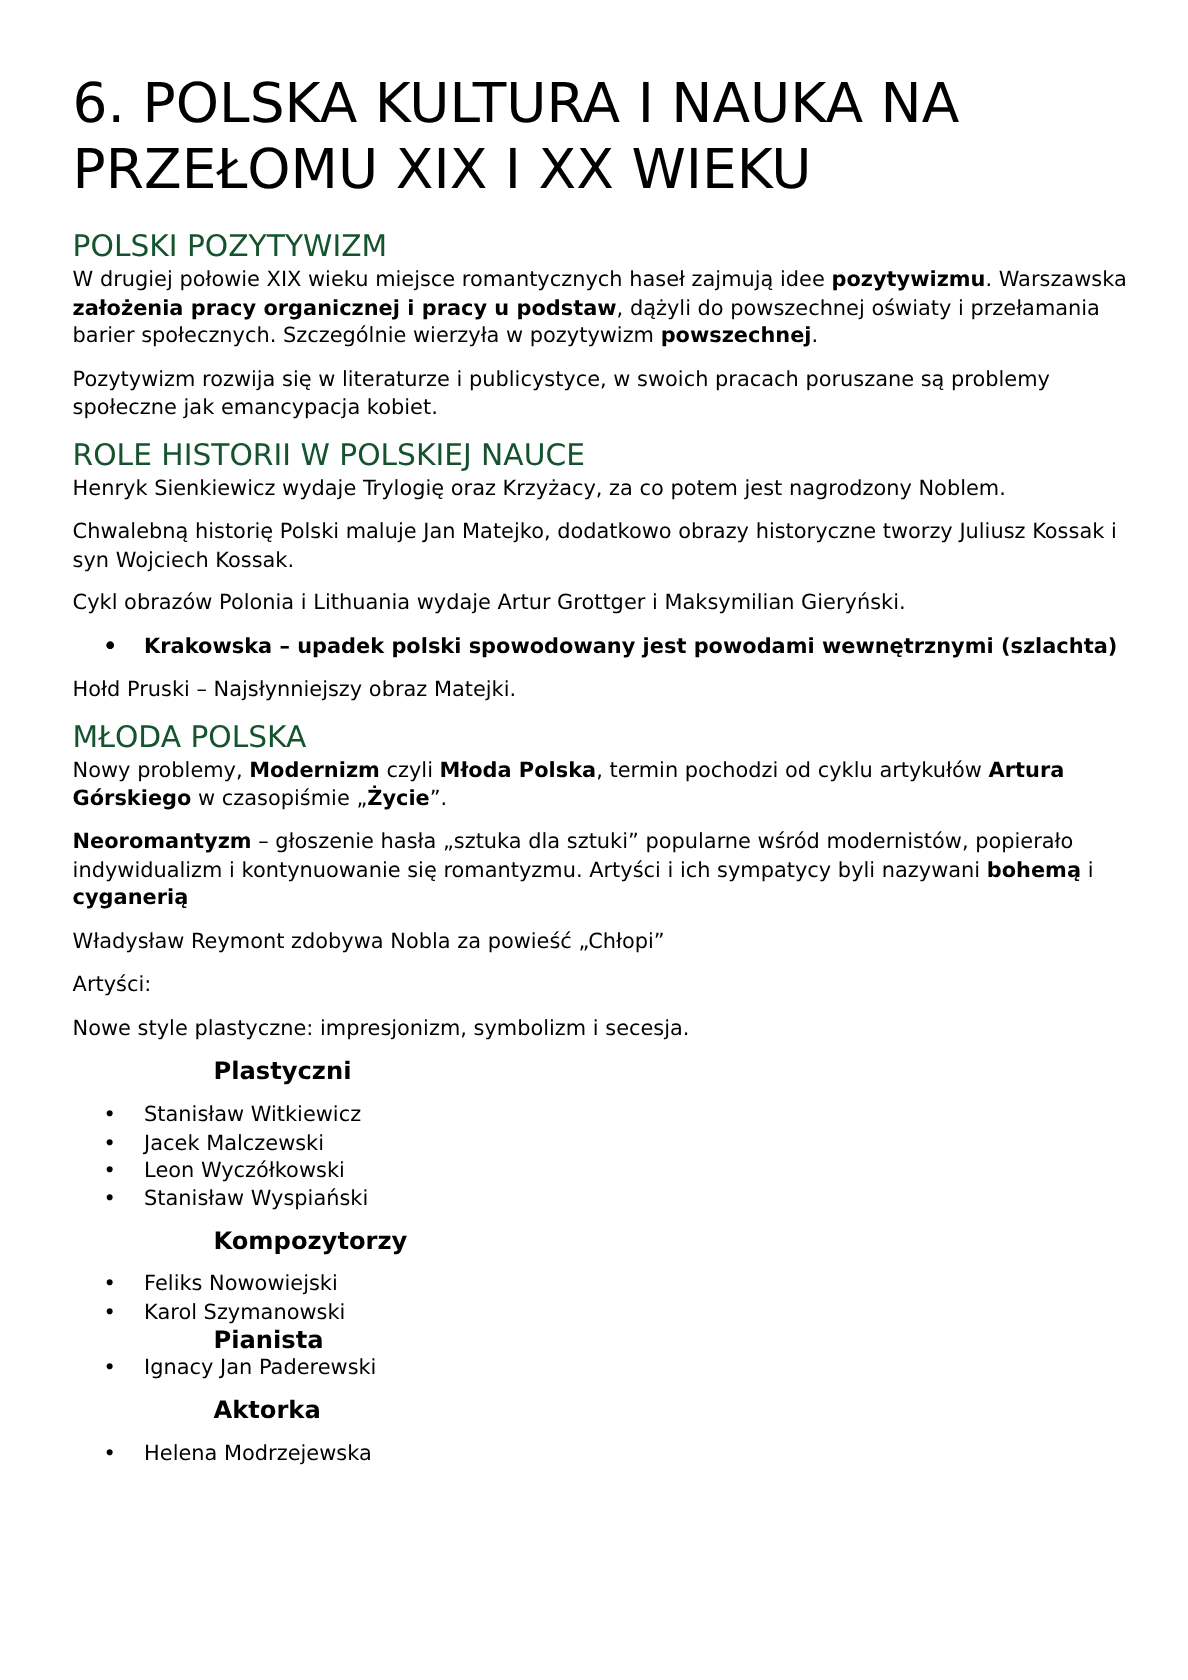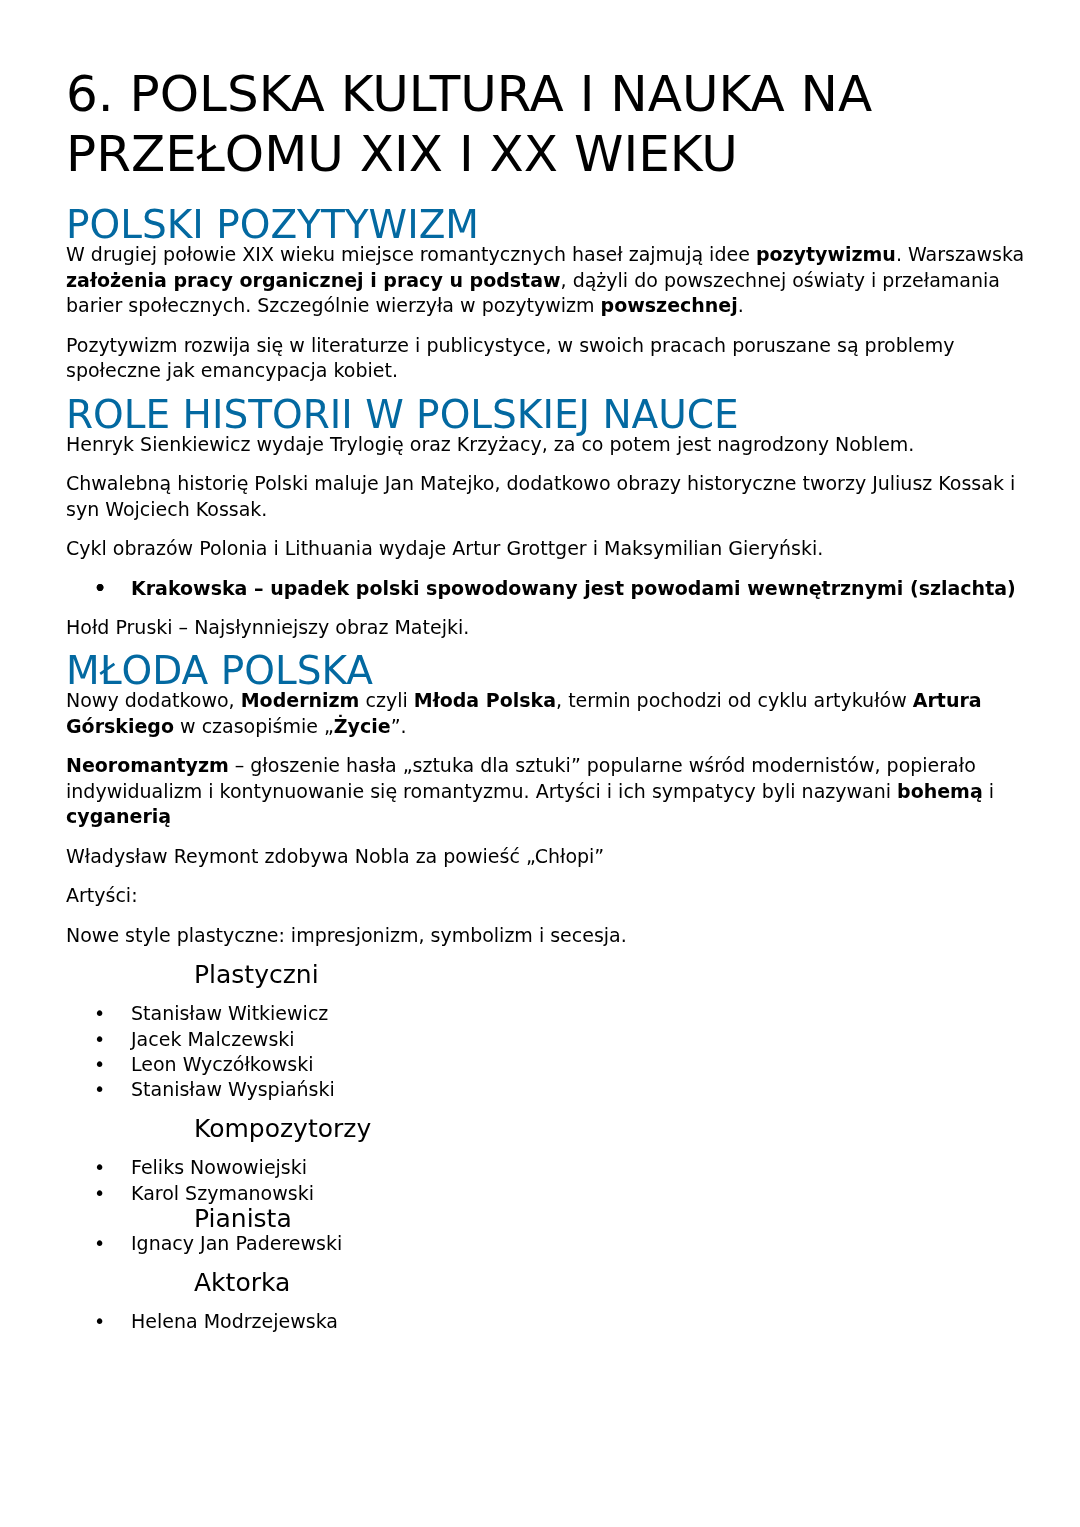--- a/index.html
+++ b/index.html
@@ -7,38 +7,38 @@
     width: 1080px; height: 1527px; overflow: hidden;
     font-family: "DejaVu Sans", sans-serif;
     color: #000000;
   }
   .page { position: relative; padding: 64px 38px 0 66px; }
   .title {
     font-size: 50px; line-height: 60px; font-weight: normal;
     margin: 0 0 24px 0; letter-spacing: 0px;
   }
   .h2 {
-    font-size: 39px; line-height: 34px; color: #0369a1; font-weight: normal;
+    font-size: 27px; line-height: 34px; color: #14532d; font-weight: normal;
     margin: 0 0 0 0;
   }
   .p {
     font-size: 19px; line-height: 25.5px; margin: 0 0 14px 0;
   }
   .p b, .li b { font-weight: bold; }
   .sec { margin-bottom: 10px; }
   ul { list-style: none; margin: 0 0 14px 0; padding: 0; }
   .li {
     position: relative; font-size: 19px; line-height: 25.3px;
     padding-left: 65px;
   }
   .li .bullet {
     position: absolute; left: 28px; top: 0; font-size: 19px;
   }
   .li.bold { font-weight: bold; }
-  .subcat { font-size: 25px; line-height: 25px; padding-left: 128px; margin: 0 0 14px 0; }
+  .subcat { font-size: 22px; line-height: 25px; padding-left: 128px; margin: 0 0 14px 0; font-weight: bold; }
   .subcat.tight { margin: 0; }
 </style>
 </head>
 <body>
 
 <div class="page">
 
   <h1 class="title">
     <span>6. POLSKA KULTURA I NAUKA NA</span><br>
     <span>PRZEŁOMU XIX I XX WIEKU</span>
@@ -57,21 +57,21 @@
     <p class="p">Cykl obrazów Polonia i Lithuania wydaje Artur Grottger i Maksymilian Gieryński.</p>
     <ul>
       <li class="li bold"><span class="bullet">•</span></li>
       <li class="li bold"><span class="bullet">•</span><span>Krakowska – upadek polski spowodowany jest powodami wewnętrznymi (szlachta)</span></li>
     </ul>
     <p class="p">Hołd Pruski – Najsłynniejszy obraz Matejki.</p>
   </div>
 
   <div class="sec">
     <h2 class="h2">MŁODA POLSKA</h2>
-    <p class="p"><span>Nowy dodatkowo, </span><b>Modernizm</b><span> czyli </span><b>Młoda Polska</b><span>, termin pochodzi od cyklu artykułów </span><b>Artura Górskiego</b><span> w czasopiśmie „</span><b>Życie</b><span>”.</span></p>
+    <p class="p"><span>Nowy problemy, </span><b>Modernizm</b><span> czyli </span><b>Młoda Polska</b><span>, termin pochodzi od cyklu artykułów </span><b>Artura Górskiego</b><span> w czasopiśmie „</span><b>Życie</b><span>”.</span></p>
     <p class="p"><b>Neoromantyzm</b><span> – głoszenie hasła „sztuka dla sztuki” popularne wśród modernistów, popierało indywidualizm i kontynuowanie się romantyzmu. Artyści i ich sympatycy byli nazywani </span><b>bohemą</b><span> i </span><b>cyganerią</b></p>
     <p class="p">Władysław Reymont zdobywa Nobla za powieść „Chłopi”</p>
     <p class="p">Artyści:</p>
     <p class="p">Nowe style plastyczne: impresjonizm, symbolizm i secesja.</p>
 
     <p class="subcat">Plastyczni</p>
     <ul>
       <li class="li"><span class="bullet">•</span><span>Stanisław Witkiewicz</span></li>
       <li class="li"><span class="bullet">•</span><span>Jacek Malczewski</span></li>
       <li class="li"><span class="bullet">•</span><span>Leon Wyczółkowski</span></li>

